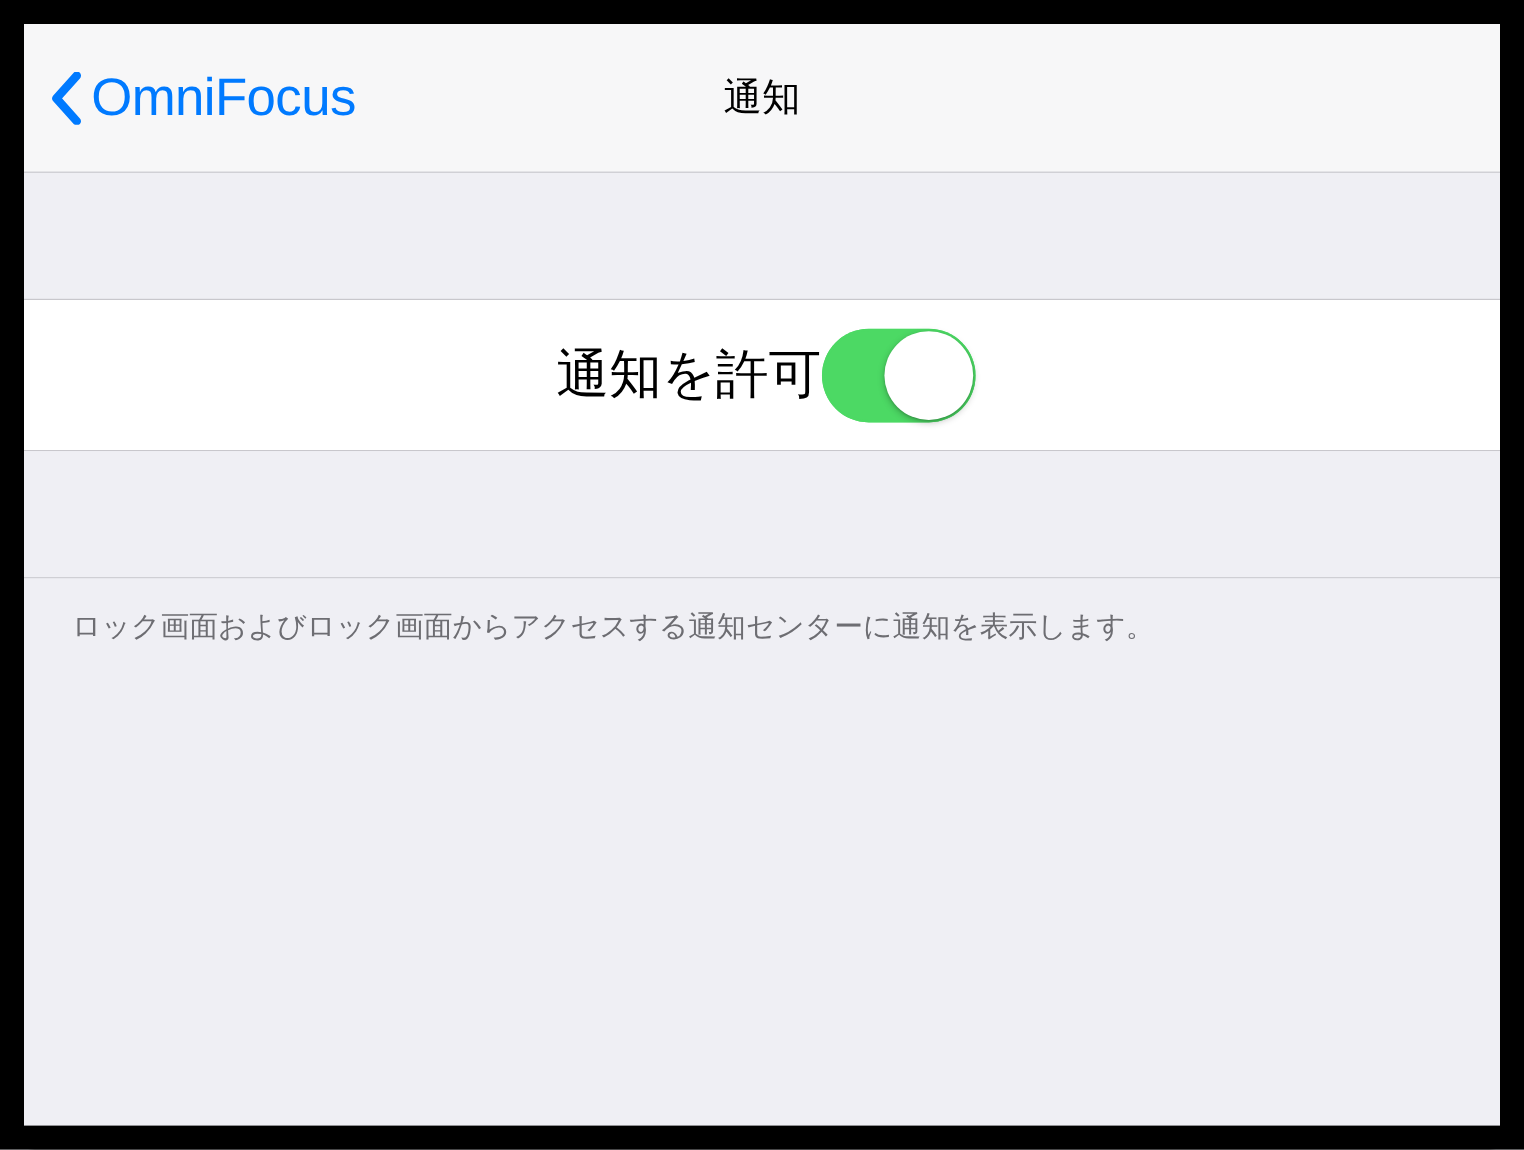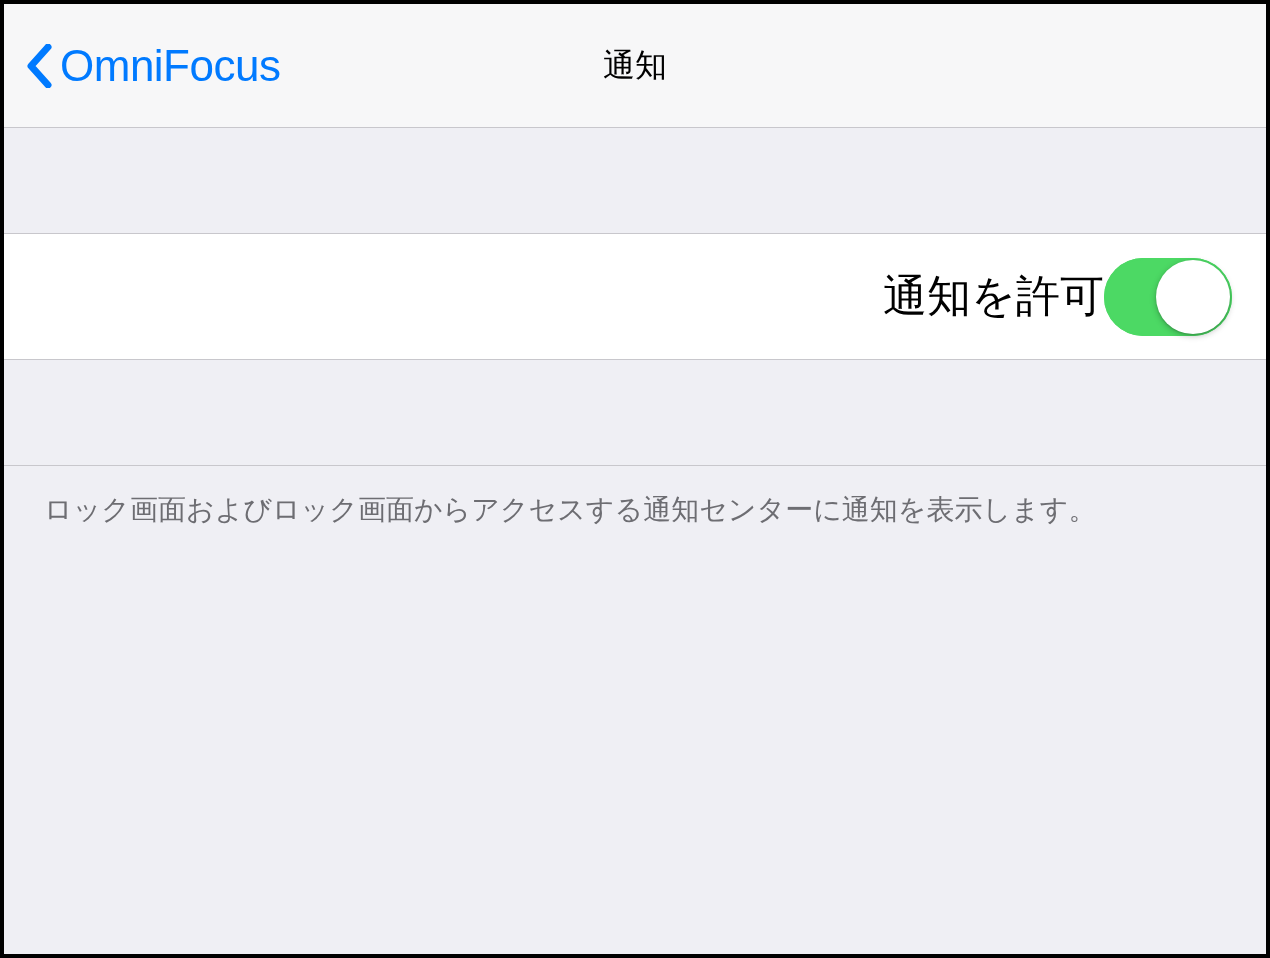--- a/index.html
+++ b/index.html
@@ -11,21 +11,21 @@
       font-family: -apple-system, 'Helvetica Neue', Helvetica, Arial, 'Hiragino Sans', 'Hiragino Kaku Gothic ProN', 'Meiryo', sans-serif;
       background: #000;
       width: 1270px;
       height: 958px;
       overflow: hidden;
     }
     .device-frame {
       background: #000;
       width: 100%;
       height: 100%;
-      padding: 4px;
+      padding: 20px;
       border-radius: 29px;
     }
     .screen {
       background: #efeff4;
       width: 100%;
       height: 100%;
       overflow: hidden;
     }
     .nav-bar {
       height: 124px;
@@ -68,21 +68,21 @@
     }
     .section-gap-small {
       height: 106px;
       background: #efeff4;
       border-bottom: 1px solid #c8c7cc;
     }
     .cell {
       background: #fff;
       display: flex;
       align-items: center;
-      justify-content: flex-end;
+      justify-content: center;
       padding: 0 34px 0 40px;
       height: 126px;
       border-bottom: 1px solid #c8c7cc;
     }
     .cell-label {
       font-size: 44px;
       font-weight: 400;
       color: #000;
     }
     .cell-value {
@@ -112,21 +112,21 @@
       right: 2px;
       top: 2px;
       box-shadow: 0 2px 6px rgba(0,0,0,0.25), 0 1px 2px rgba(0,0,0,0.15);
     }
     .disclosure-chevron {
       width: 20px;
       height: 34px;
     }
     .footer-text {
       padding: 24px 40px;
-      font-size: 28px;
+      font-size: 24px;
       line-height: 1.4;
       color: #6d6d72;
       background: #efeff4;
     }
     .cell-partial-border {
       border-bottom: none;
       position: relative;
     }
     .cell-partial-border::after {
       content: '';

